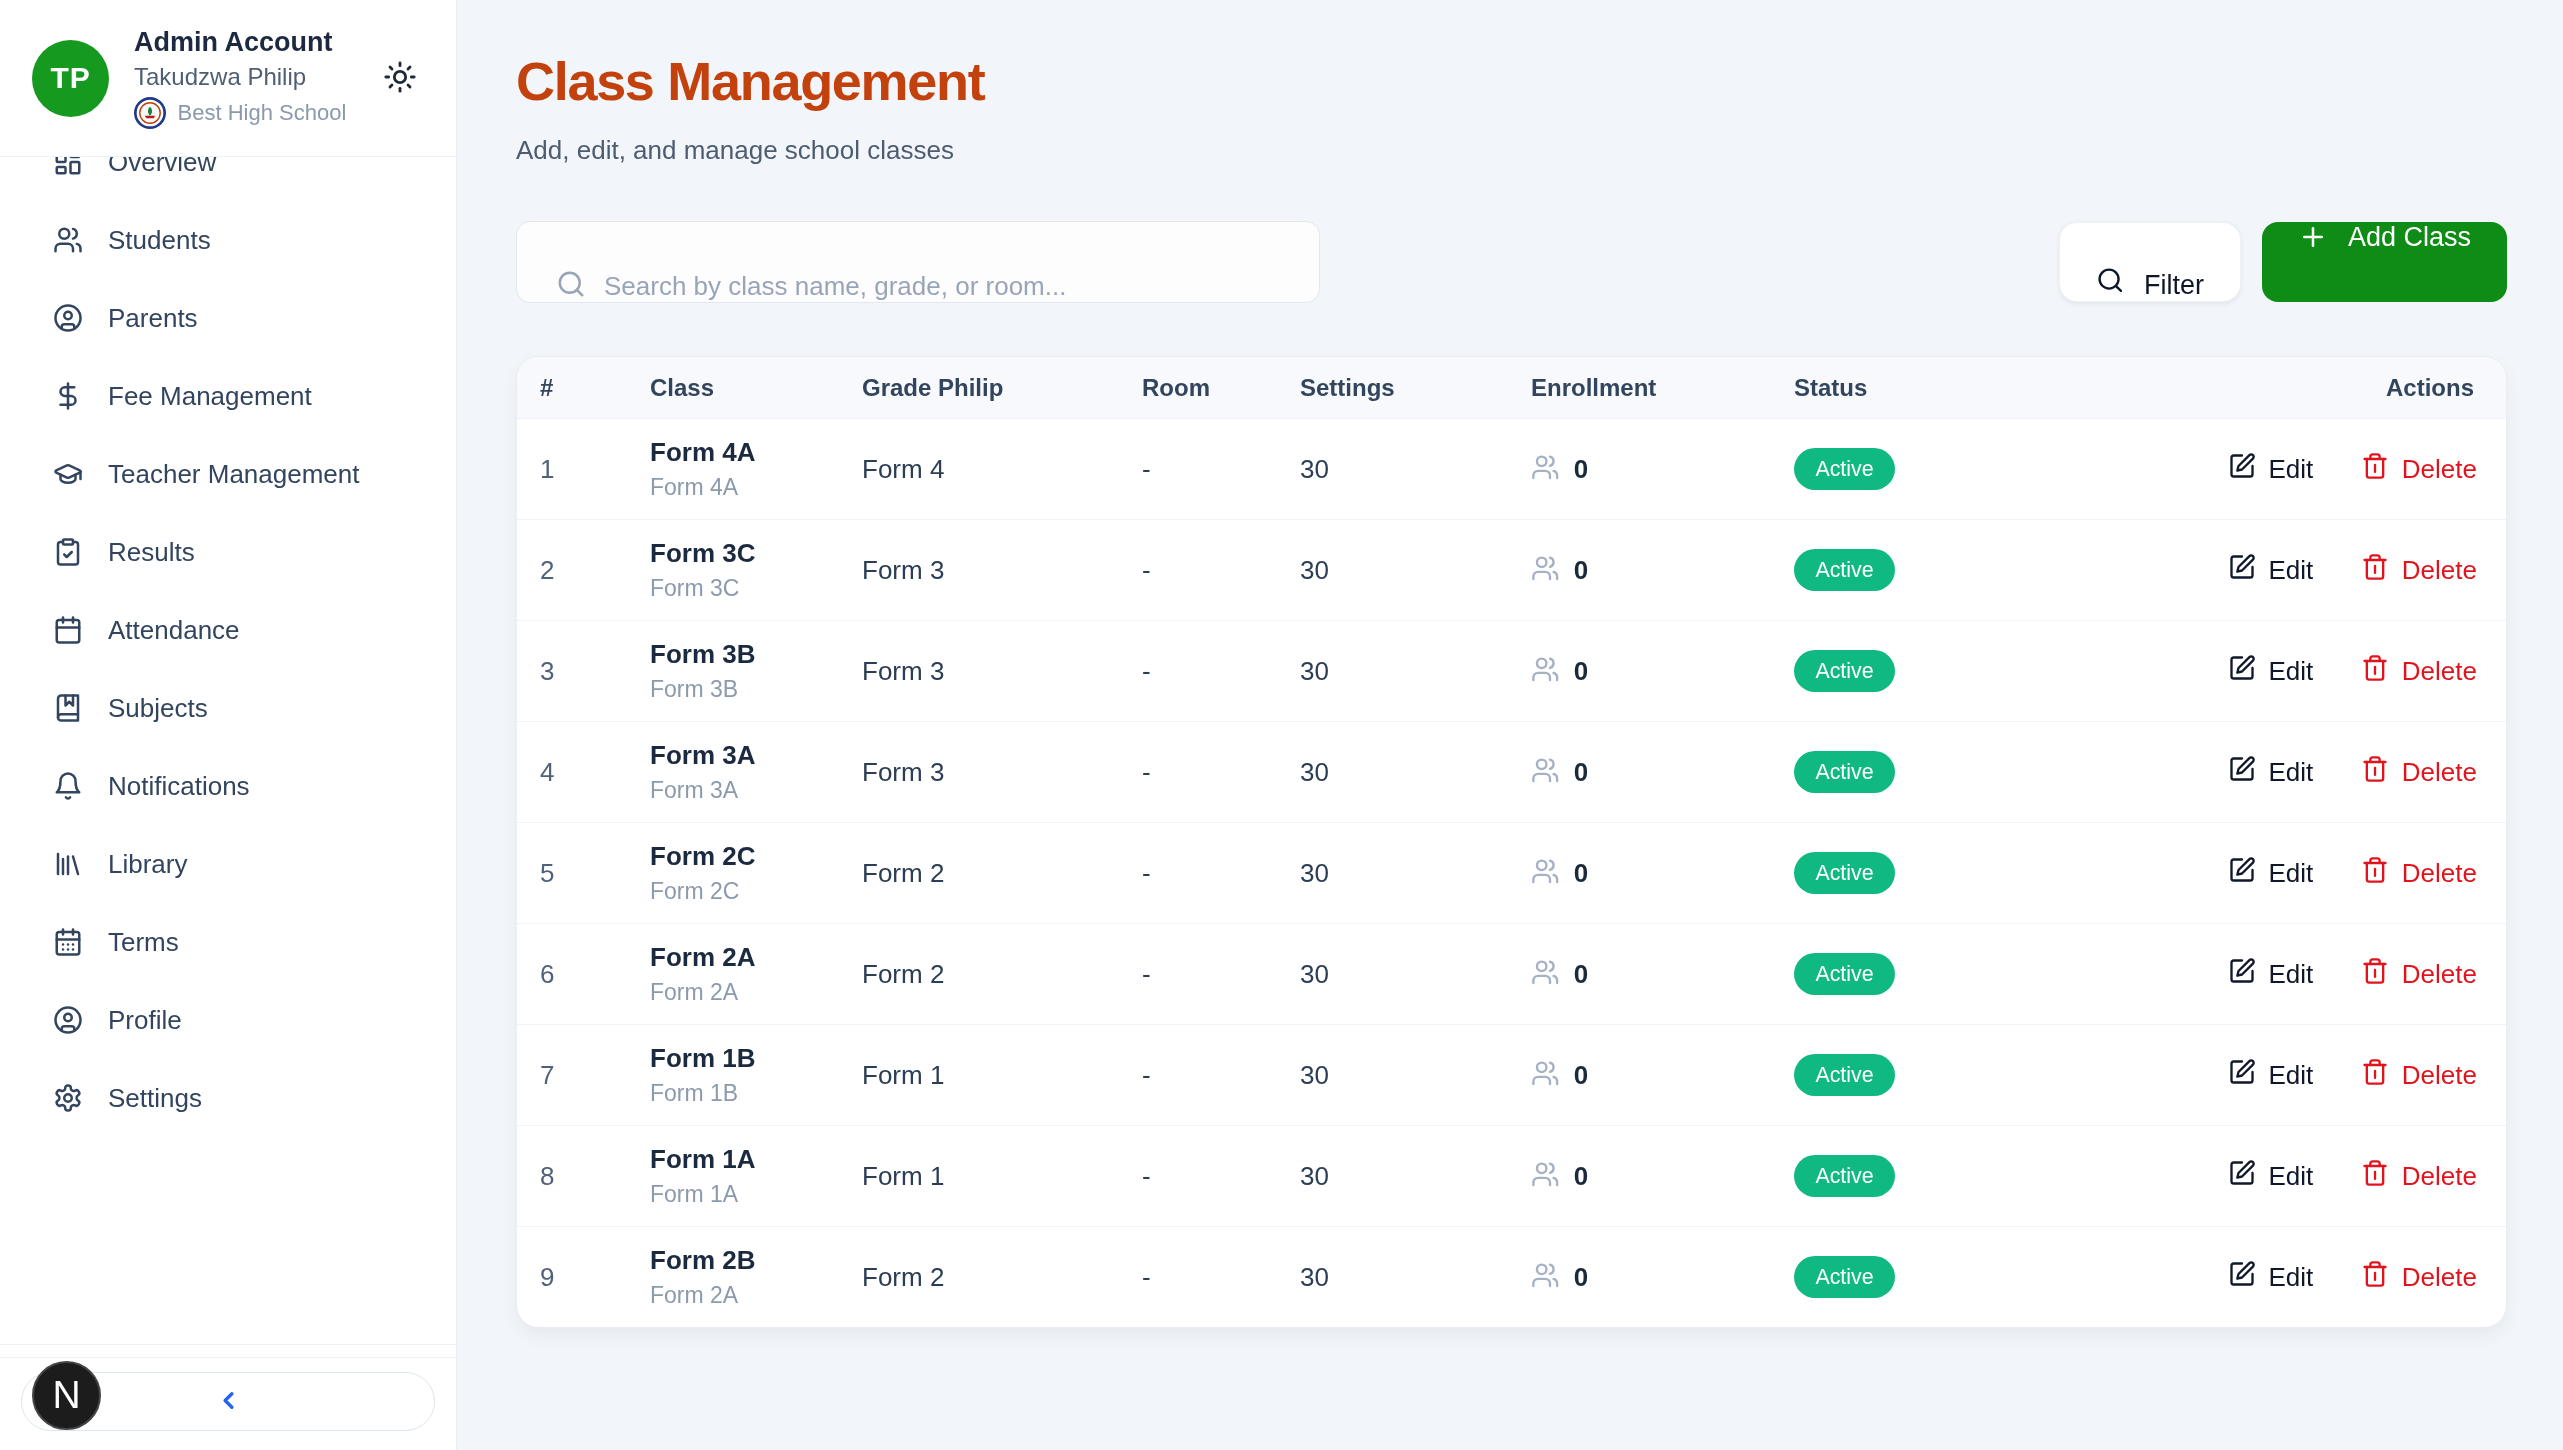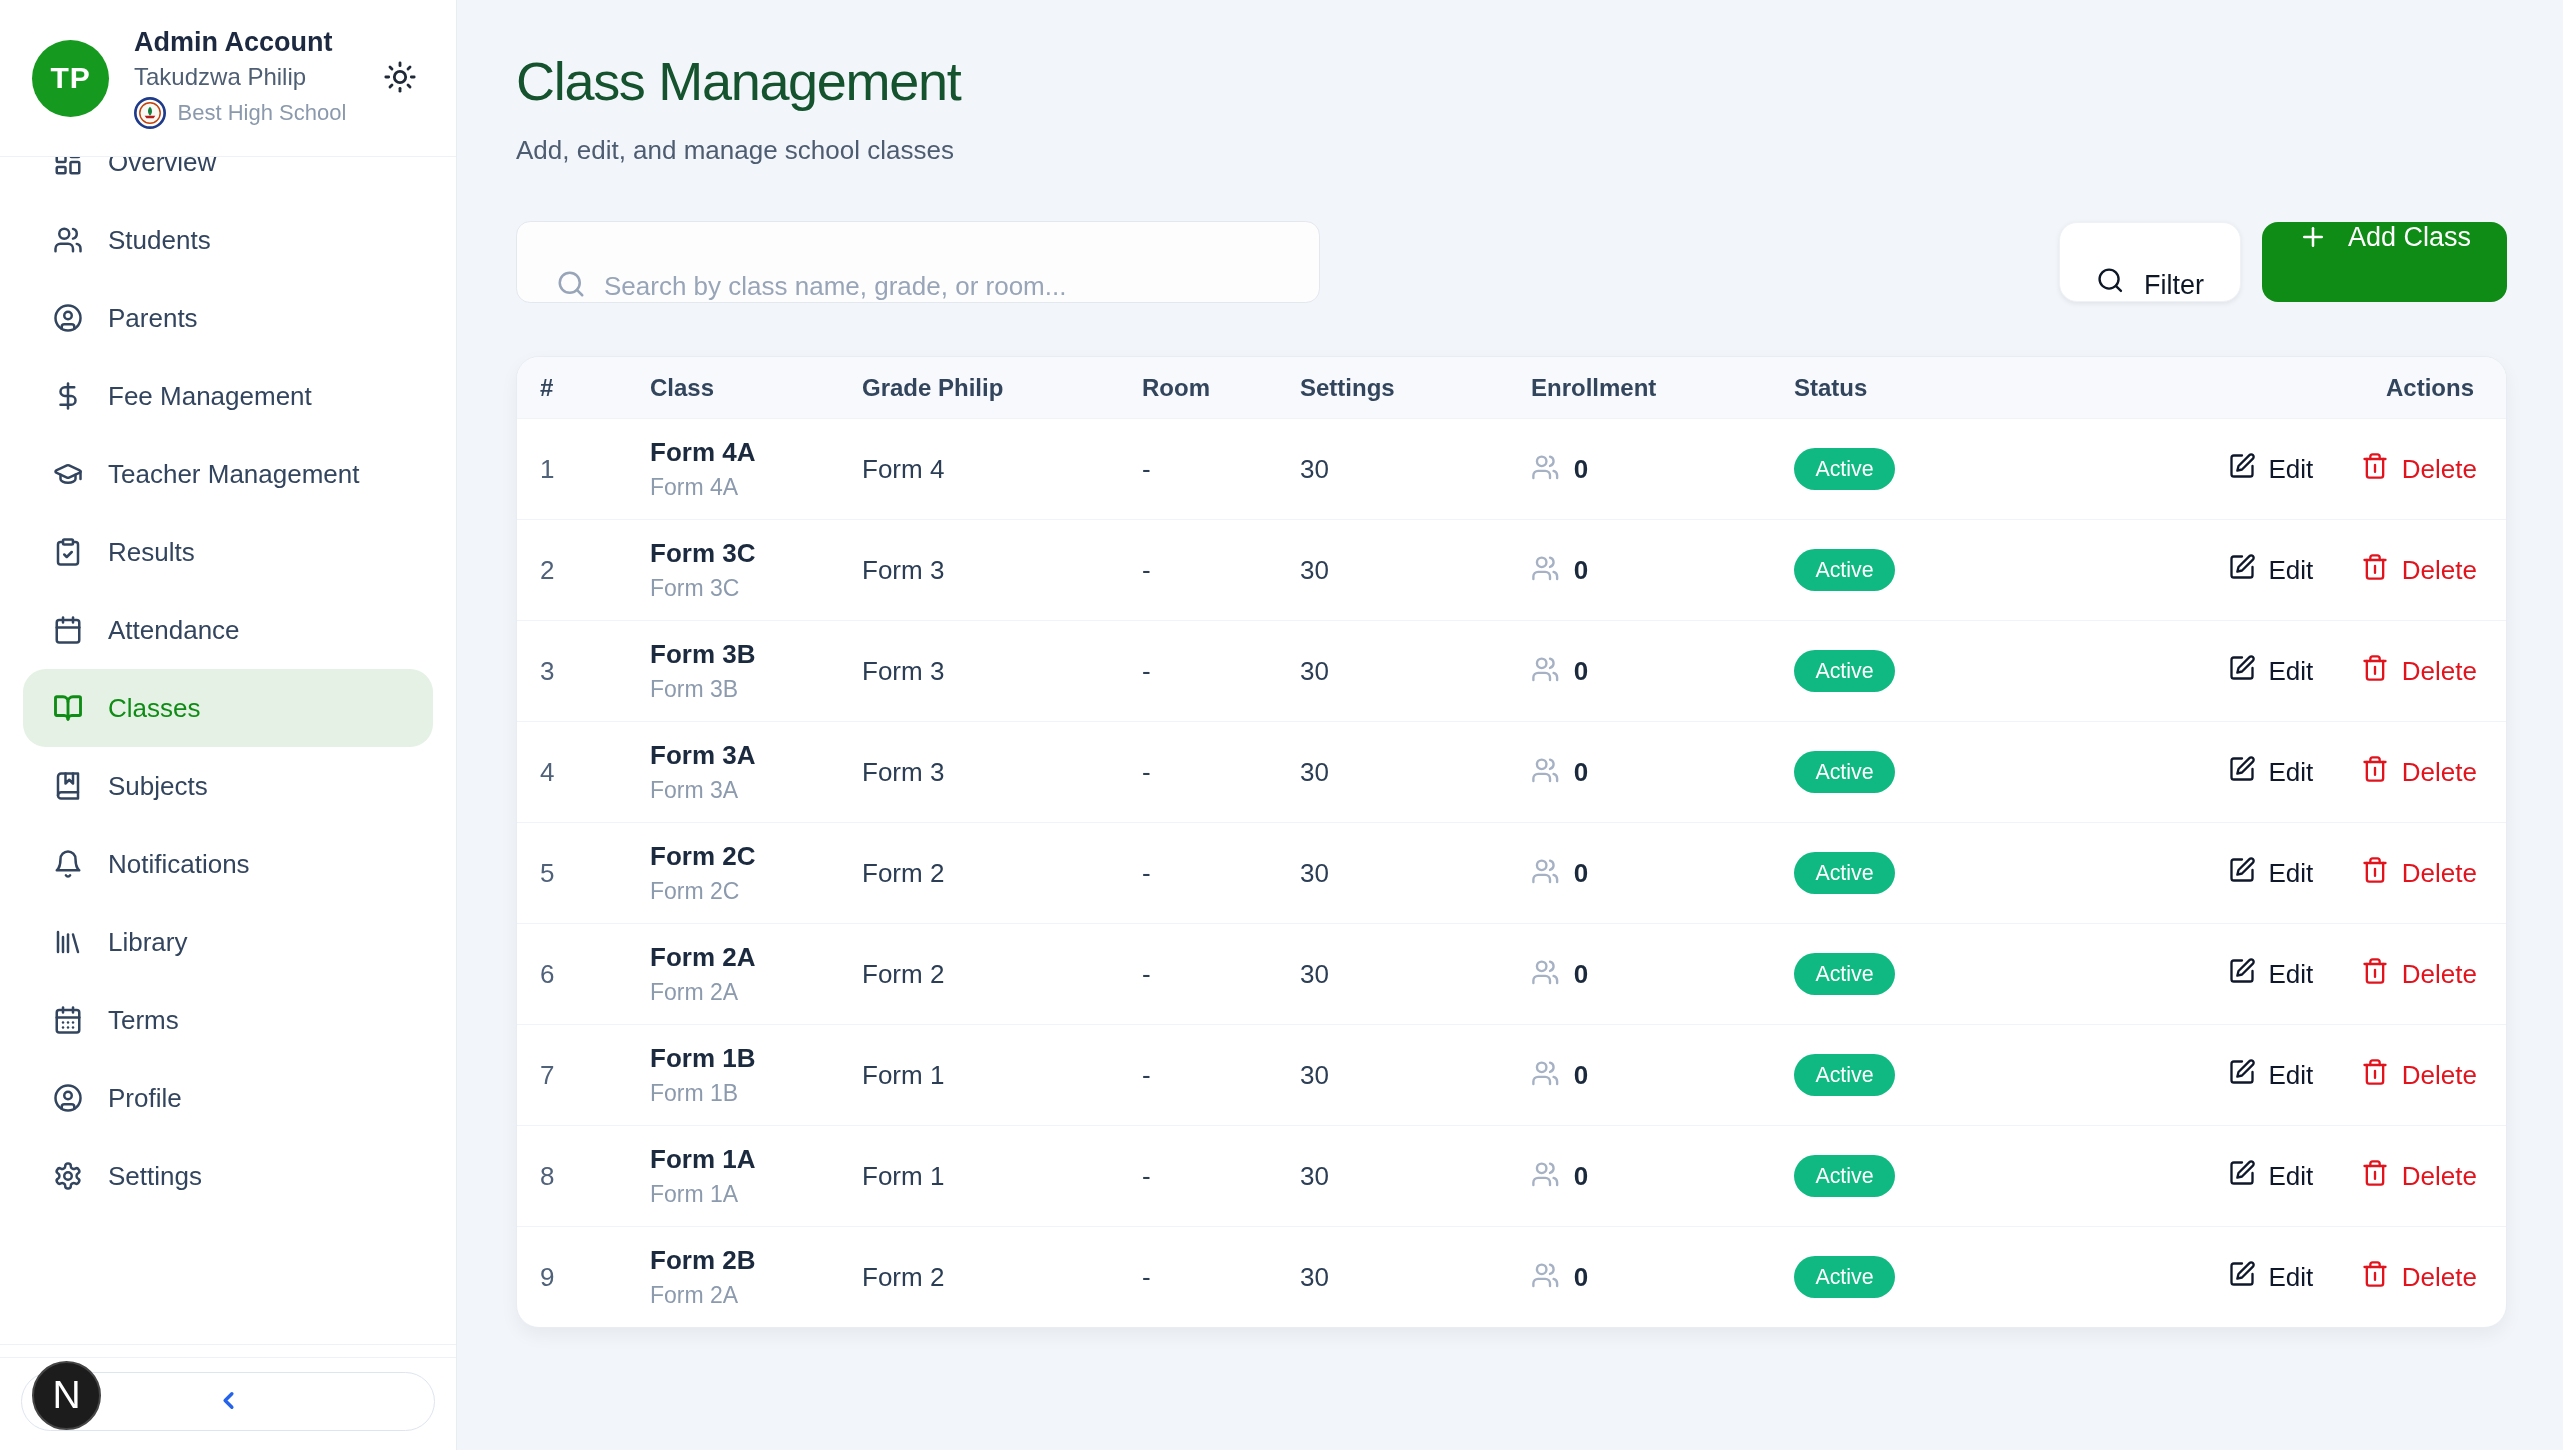--- a/index.html
+++ b/index.html
@@ -35,21 +35,21 @@
   .collapse-wrap{padding:14.2px 21.4px 19.6px;flex:none}
   .collapse-btn{width:100%;height:59px;border-radius:30px;border:1.8px solid #dde5f0;background:#fff;
     display:flex;align-items:center;justify-content:center;color:#2563eb;cursor:pointer}
   .collapse-btn svg{width:27px;height:27px}
   .next-badge{position:absolute;left:32px;bottom:21.4px;width:69px;height:69px;border-radius:50%;
     background:#1c1c1c;border:2.7px solid #454545;color:#fff;display:flex;align-items:center;justify-content:center;
     font-size:39px;cursor:pointer}
 
   
   .main{flex:1;padding:34px 56px 0 59px;overflow:hidden}
-  .page-title{margin-top:16px;font-size:54px;font-weight:400;letter-spacing:-1.3px;color:#14532d}
+  .page-title{margin-top:16px;font-size:54px;font-weight:700;letter-spacing:-1.3px;color:#c2410c}
   .page-sub{margin-top:23px;font-size:26px;color:#4d5c70}
 
   .toolbar{display:flex;align-items:center;margin-top:55px}
   .search-box{width:804px;height:82px;background:#fdfdfe;border:1.8px solid #e3e8ef;border-radius:14.2px;
     display:flex;align-items:flex-end;padding:0 39px;gap:18px}
   .search-box svg{width:30px;height:30px;color:#98a5b8;flex:none}
   .search-box input{border:none;outline:none;flex:1;font-size:26px;color:#334155;background:transparent;font-family:inherit}
   .search-box input::placeholder{color:#98a5b8}
   .filter-btn{margin-left:auto;height:80px;padding:0 36px;background:#fff;border:0.9px solid #eef1f5;border-radius:18px;
     display:flex;align-items:flex-end;gap:19.6px;font-size:27px;color:#0d1726;cursor:pointer;font-family:inherit;
@@ -185,29 +185,20 @@
       <span class="nicon">
           <svg viewBox="0 0 24 24" fill="none" stroke="currentColor" stroke-width="2" stroke-linecap="round" stroke-linejoin="round">
             <path d="M8 2v4"></path>
             <path d="M16 2v4"></path>
             <rect x="3" y="4" width="18" height="18" rx="2"></rect>
             <path d="M3 10h18"></path>
           </svg>
         </span>
       <span class="nlabel">Attendance</span>
     </button>
-    <button class="nav-item active">
-      <span class="nicon">
-          <svg viewBox="0 0 24 24" fill="none" stroke="currentColor" stroke-width="2" stroke-linecap="round" stroke-linejoin="round">
-            <path d="M12 7v14"></path>
-            <path d="M3 18a1 1 0 0 1-1-1V4a1 1 0 0 1 1-1h5a4 4 0 0 1 4 4 4 4 0 0 1 4-4h5a1 1 0 0 1 1 1v13a1 1 0 0 1-1 1h-6a3 3 0 0 0-3 3 3 3 0 0 0-3-3z"></path>
-          </svg>
-        </span>
-      <span class="nlabel">Classes</span>
-    </button>
     <button class="nav-item">
       <span class="nicon">
           <svg viewBox="0 0 24 24" fill="none" stroke="currentColor" stroke-width="2" stroke-linecap="round" stroke-linejoin="round">
             <path d="M4 19.5A2.5 2.5 0 0 1 6.5 17H20"></path>
             <path d="M6.5 2H20v20H6.5A2.5 2.5 0 0 1 4 19.5v-15A2.5 2.5 0 0 1 6.5 2z"></path>
             <polyline points="10 2 10 10 13 7 16 10 16 2"></polyline>
           </svg>
         </span>
       <span class="nlabel">Subjects</span>
     </button>

